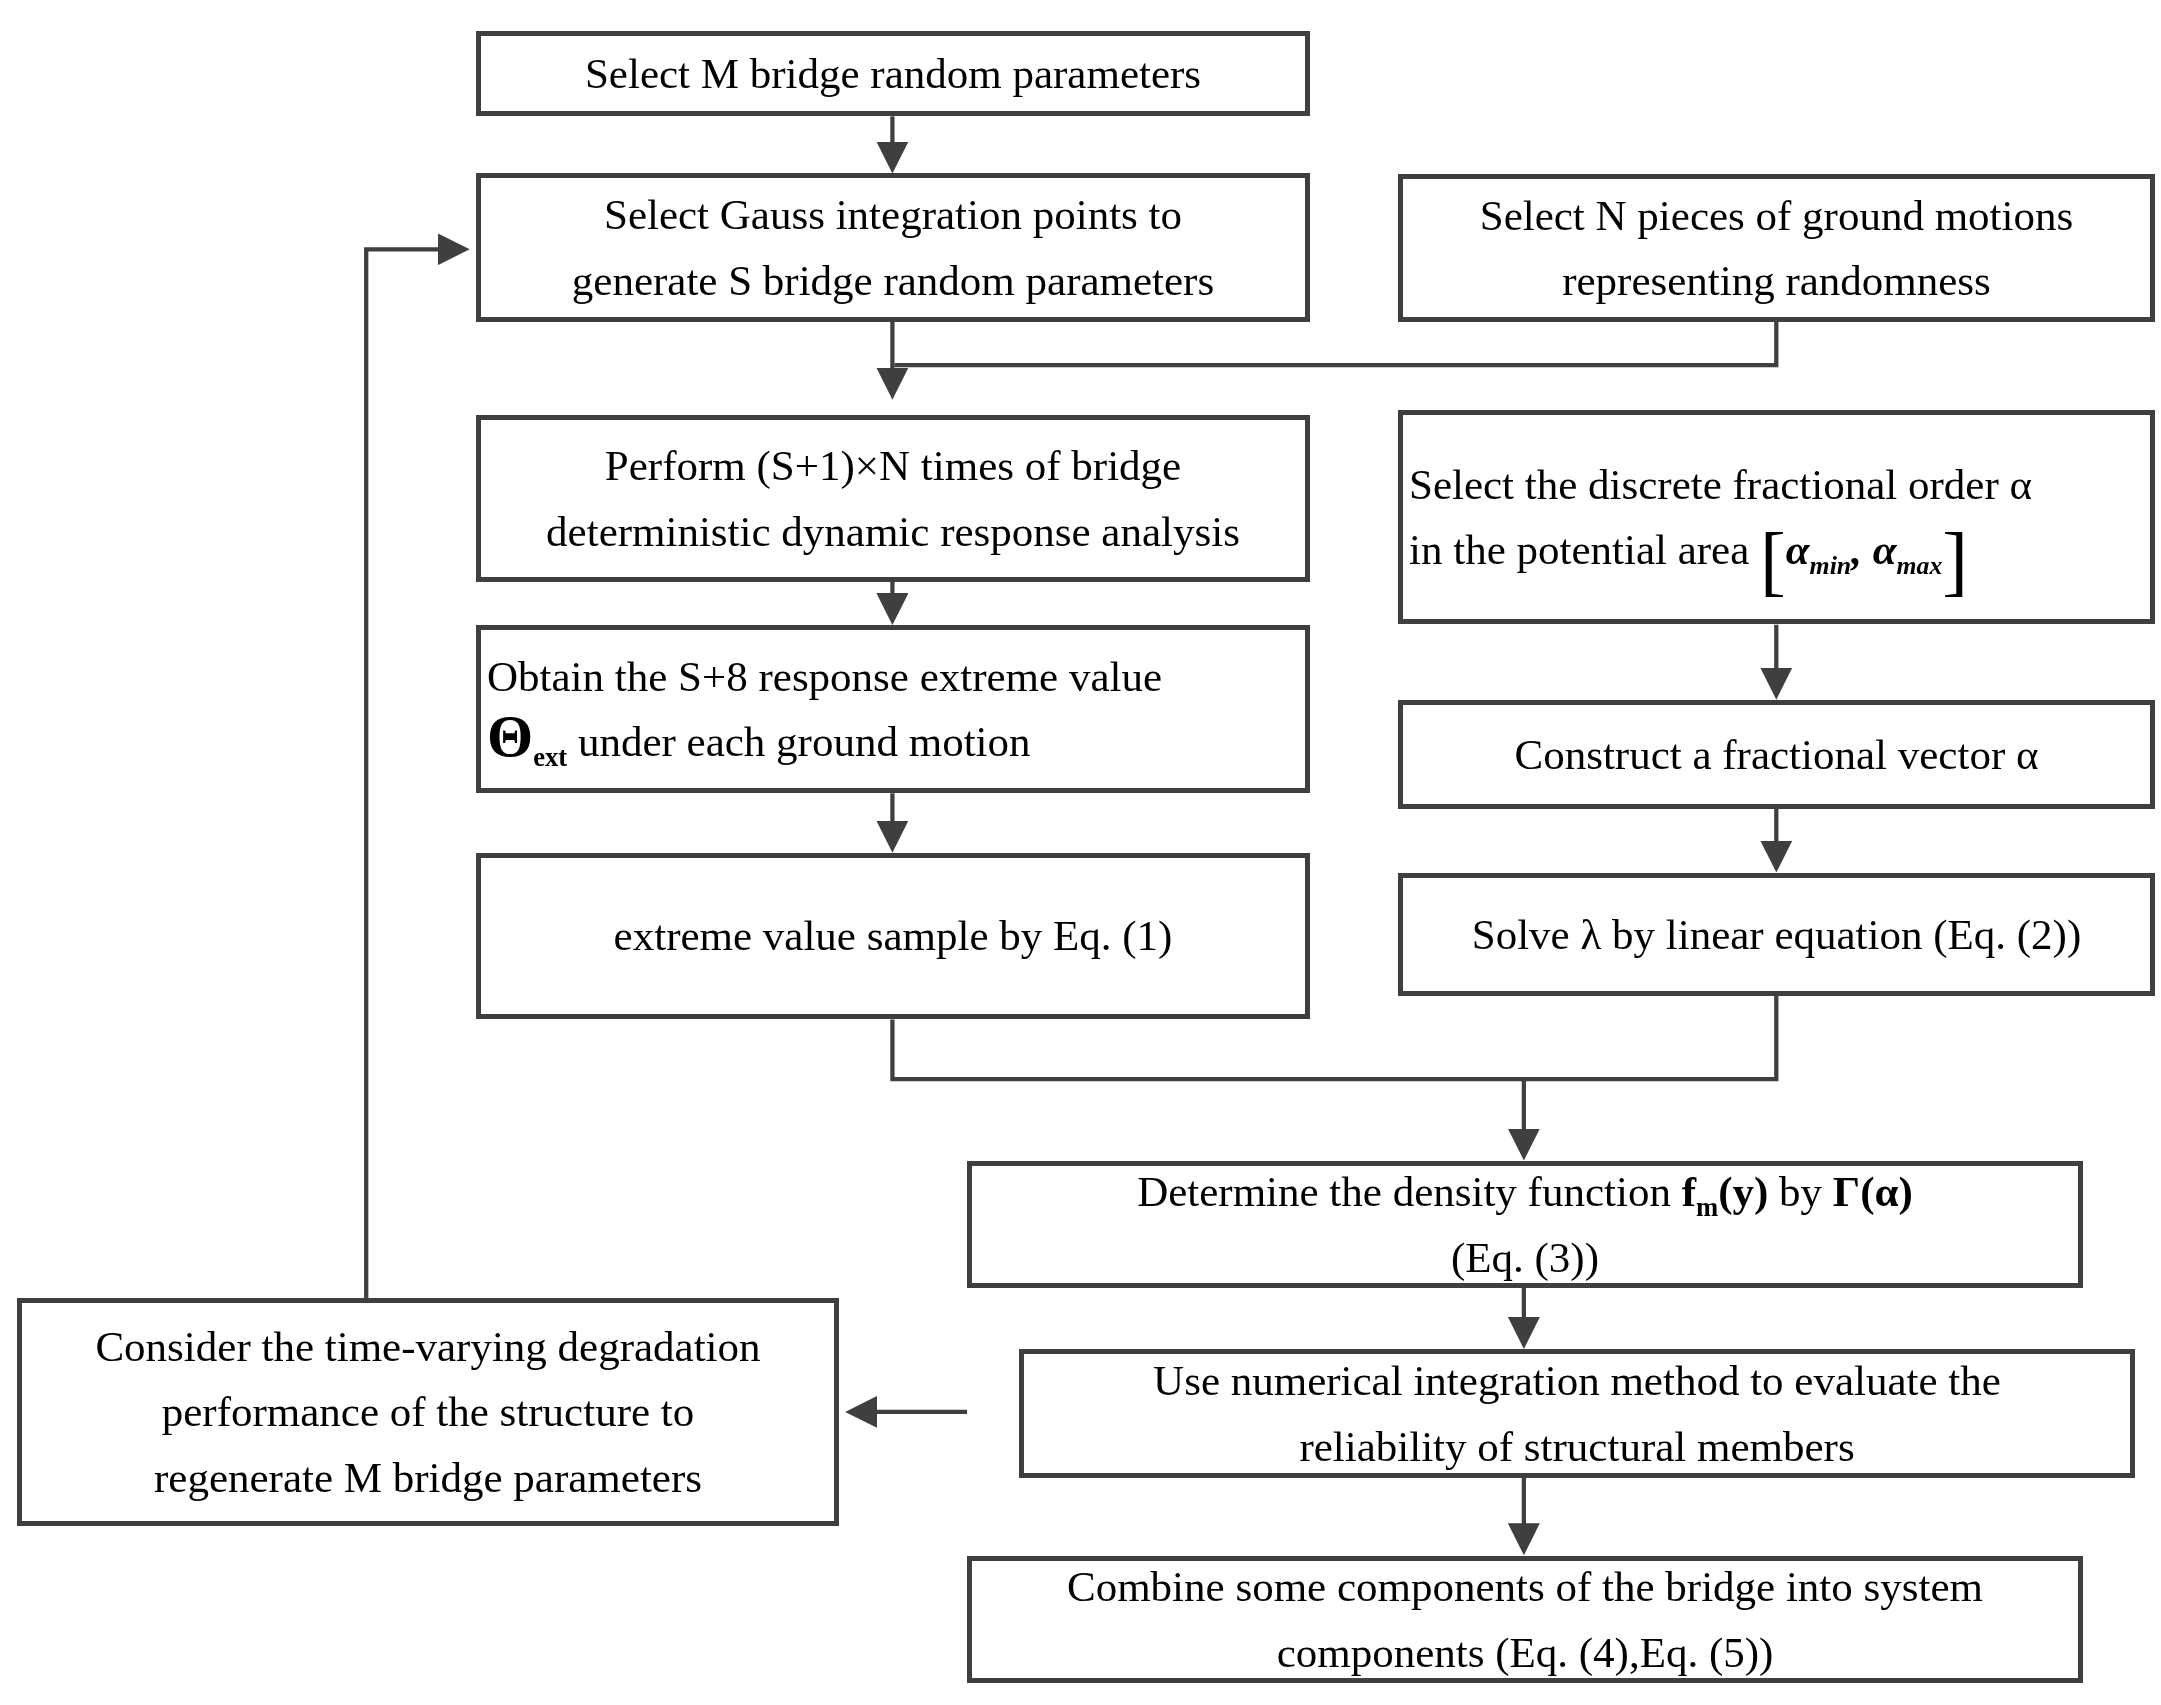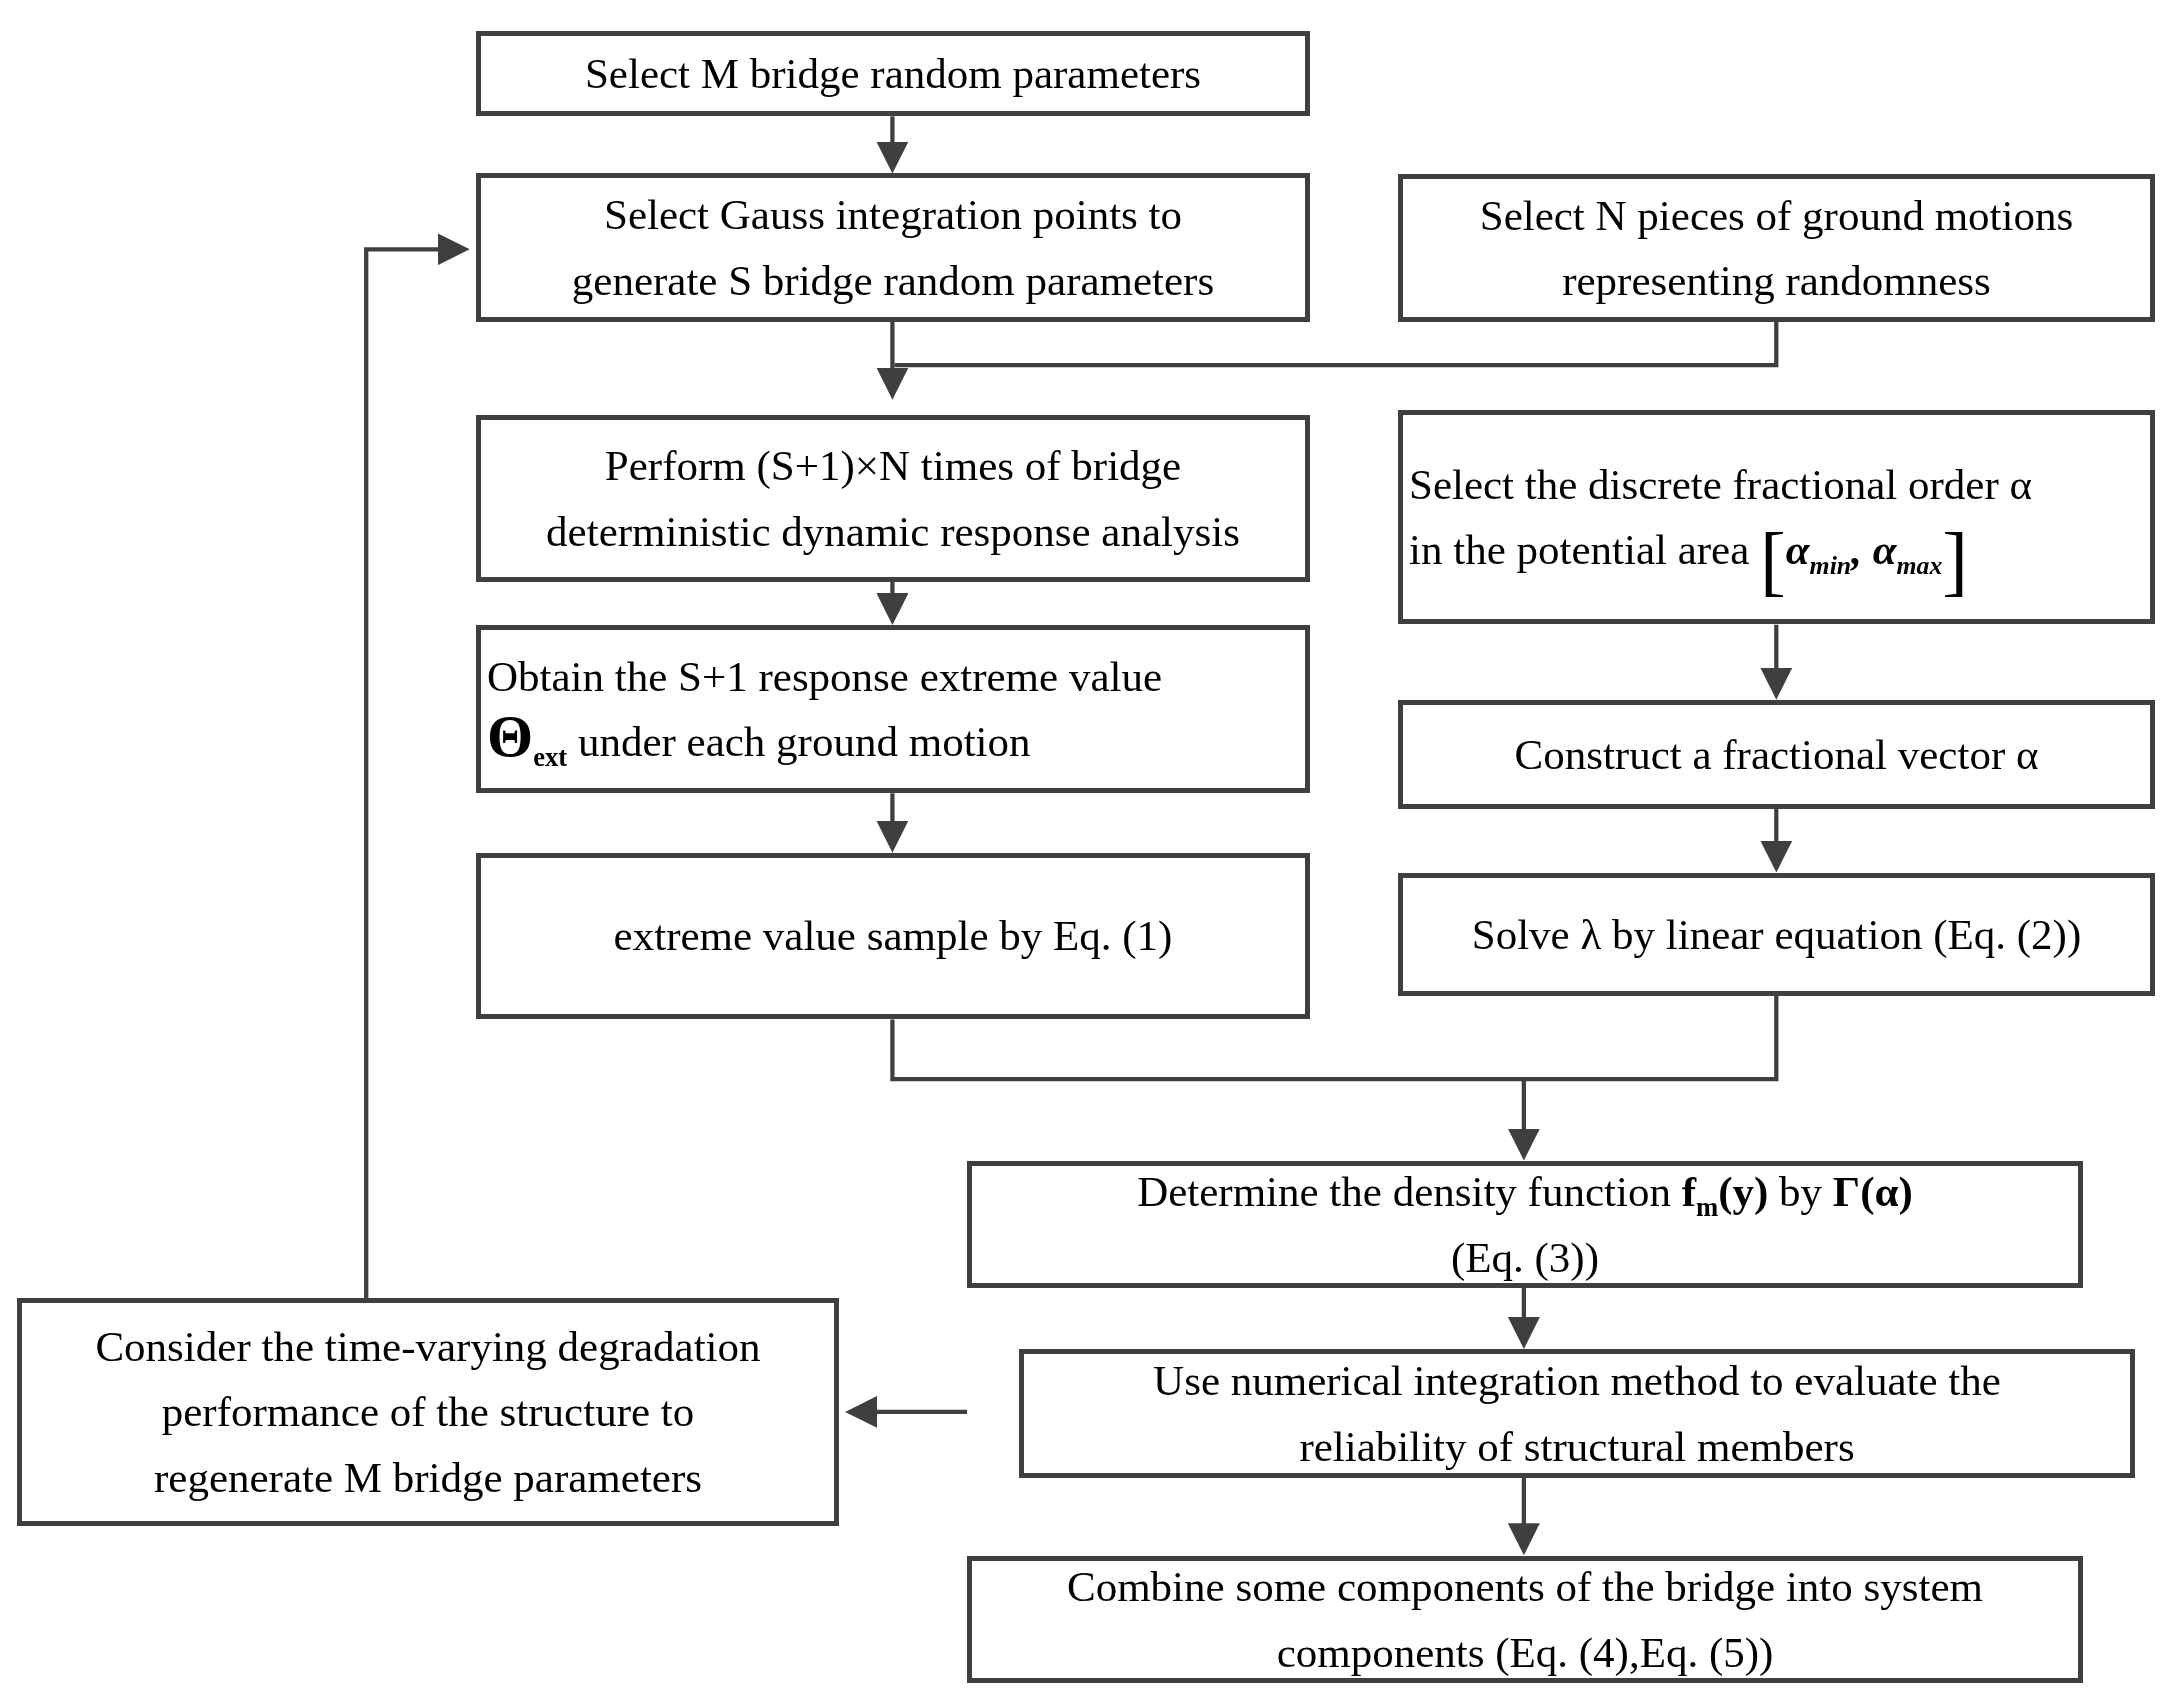--- a/index.html
+++ b/index.html
@@ -85,21 +85,21 @@
     <span class="fline">Select Gauss integration points to</span>
     <span class="fline">generate S bridge random parameters</span>
   </div>
 
   <div class="box" style="left:476px;top:400px;width:834px;height:167px;margin-top:15px;">
     <span class="fline">Perform (S+1)×N times of bridge</span>
     <span class="fline">deterministic dynamic response analysis</span>
   </div>
 
   <div class="box align-left" style="left:476px;top:625px;width:834px;height:168px;">
-    <span class="fline">Obtain the S+1 response extreme value</span>
+    <span class="fline">Obtain the S+8 response extreme value</span>
     <span class="fline"><span class="t-theta">Θ</span><sub class="bsub">ext</sub><span> under each ground motion</span></span>
   </div>
 
   <div class="box" style="left:476px;top:853px;width:834px;height:166px;">
     <span class="fline">extreme value sample by Eq. (1)</span>
   </div>
 
   <div class="box" style="left:1398px;top:174px;width:757px;height:148px;">
     <span class="fline">Select N pieces of ground motions</span>
     <span class="fline">representing randomness</span>

